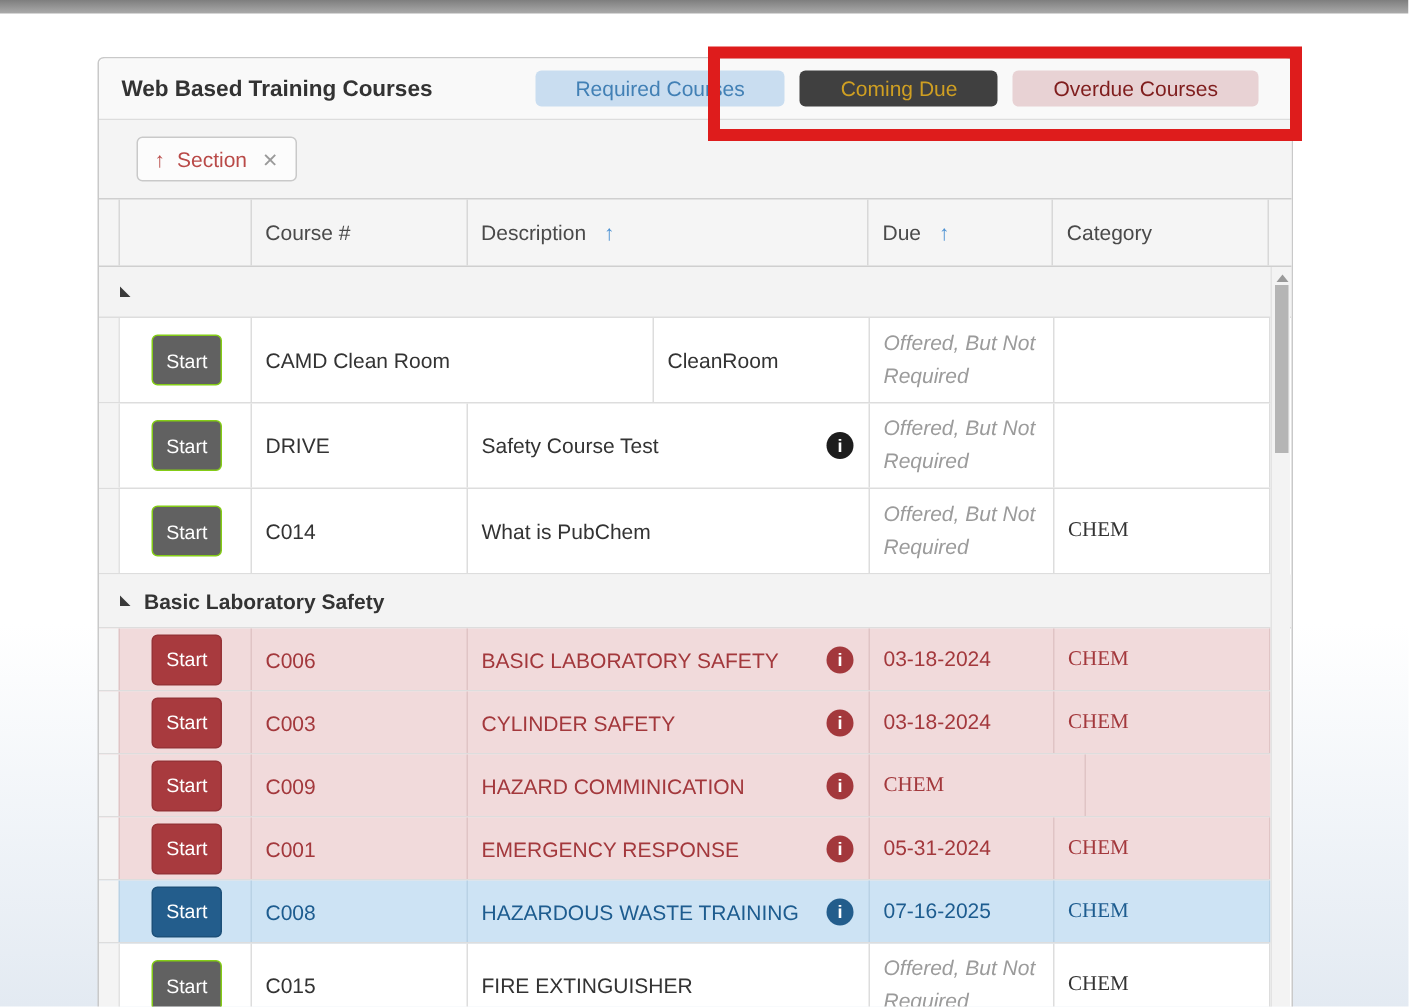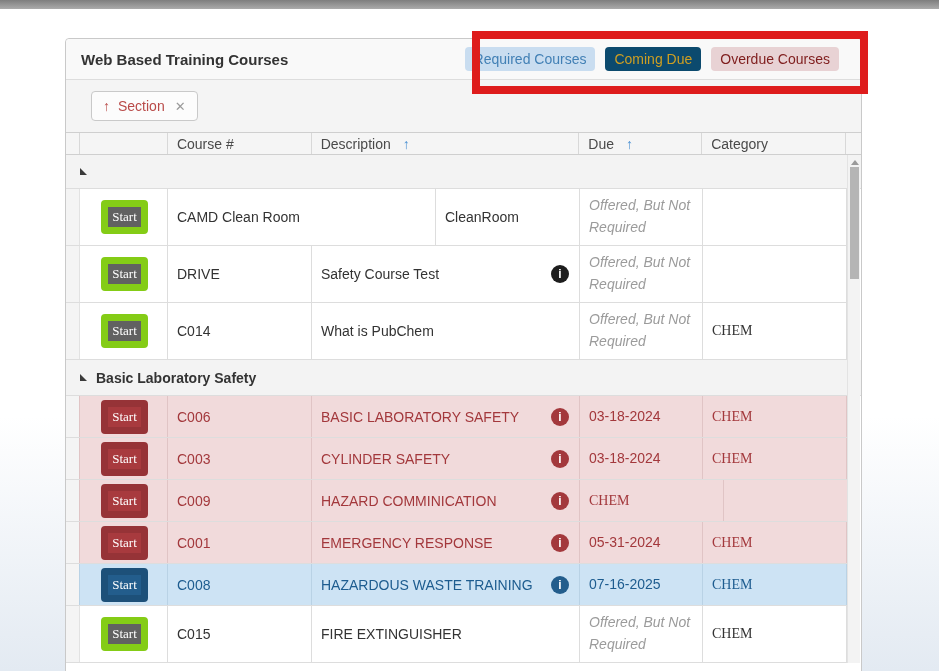--- a/index.html
+++ b/index.html
@@ -14,36 +14,36 @@
 
   
   .panel { position:absolute; left:65px; top:38px; width:797px; height:640px;
     background:#fff; border:1px solid #c9c9c9; border-radius:4px 4px 0 0; }
 
   .panel-header { height:41px; background:#f9f9f9; border-bottom:1px solid #ddd;
     border-radius:4px 4px 0 0; display:flex; align-items:center;
     justify-content:space-between; padding:0 22px 0 15px; }
   .panel-title { font-size:15px; font-weight:bold; color:#333; }
   .legend { display:flex; gap:10px; }
-  .badge { font-size:14px; padding:4px 9px; border-radius:4px; white-space:nowrap; }
+  .badge { font-size:14px; padding:4px 27px; border-radius:4px; white-space:nowrap; }
   .badge-required { background:#c9ddf0; color:#4280b5; }
-  .badge-coming   { background:#0c4a6e; color:#cf9f22; }
+  .badge-coming   { background:#404040; color:#cf9f22; }
   .badge-overdue  { background:#e8d2d4; color:#7f1d1d; }
 
   .toolbar { height:52px; background:#f4f4f4; display:flex; align-items:center;
     padding-left:25px; }
   .chip { display:inline-flex; align-items:center; gap:8px; background:#fcfcfc;
     border:1px solid #c9c9c9; border-radius:4px; padding:6px 11px; font-size:14px;
     cursor:pointer; }
   .chip-arrow { color:#b94a48; font-size:14px; }
   .chip-label { color:#b94a48; }
   .chip-close { color:#9a9a9a; font-size:13px; margin-left:2px; cursor:pointer; }
 
   
-  .grid-header { height:23px; display:flex; background:#f5f5f5;
+  .grid-header { height:46px; display:flex; background:#f5f5f5;
     border-top:1px solid #cfcfcf; border-bottom:1px solid #cfcfcf; }
   .hcell { font-size:14px; color:#4a4a4a; display:flex; align-items:center;
     border-right:1px solid #d8d8d8; padding-left:9px; }
   .hcell:last-child { border-right:none; }
   .sort-arrow { color:#4a90d2; margin-left:12px; font-size:14px; }
 
   .w-group { width:14px; padding:0; }
   .w-btn { width:88px; }
   .w-course { width:144px; }
   .w-desc { width:268px; }
@@ -66,22 +66,22 @@
   .trow.short { height:42px; }
   .cell { display:flex; align-items:center; font-size:14px; padding-left:9px;
     border-right:1px solid #ddd; overflow:hidden; }
   .gcol { width:14px; padding:0; background:#f4f4f4; border-right:1px solid #e2e2e2; }
   .bcol { width:88px; padding-left:21px; }
   .course { width:144px; }
   .desc { width:268px; padding-right:10px; }
   .due { width:123px; line-height:1.55; }
   .cat { width:144px; border-right:1px solid #ddd;font-family:Liberation Serif, serif; }
 
-  .start-btn { font-family:Liberation Serif, serif; font-size:13px;
-    color:#fff; background:#616161; border:7px solid #84cc16; border-radius:4px;
+  .start-btn { font-family:Liberation Sans, sans-serif; font-size:13px;
+    color:#fff; background:#616161; border:1px solid #84cc16; border-radius:4px;
     width:47px; height:34px; cursor:pointer; }
 
   .desc-text { flex:1; }
   .info-icon { width:18px; height:18px; border-radius:50%; background:#1d1d1d;
     color:#fff; font-size:12px; font-weight:bold; display:flex; align-items:center;
     justify-content:center; flex:none; cursor:pointer; }
   .info-icon::before { content:"i"; }
 
   .not-required { font-style:italic; color:#9b9b9b; }
 

